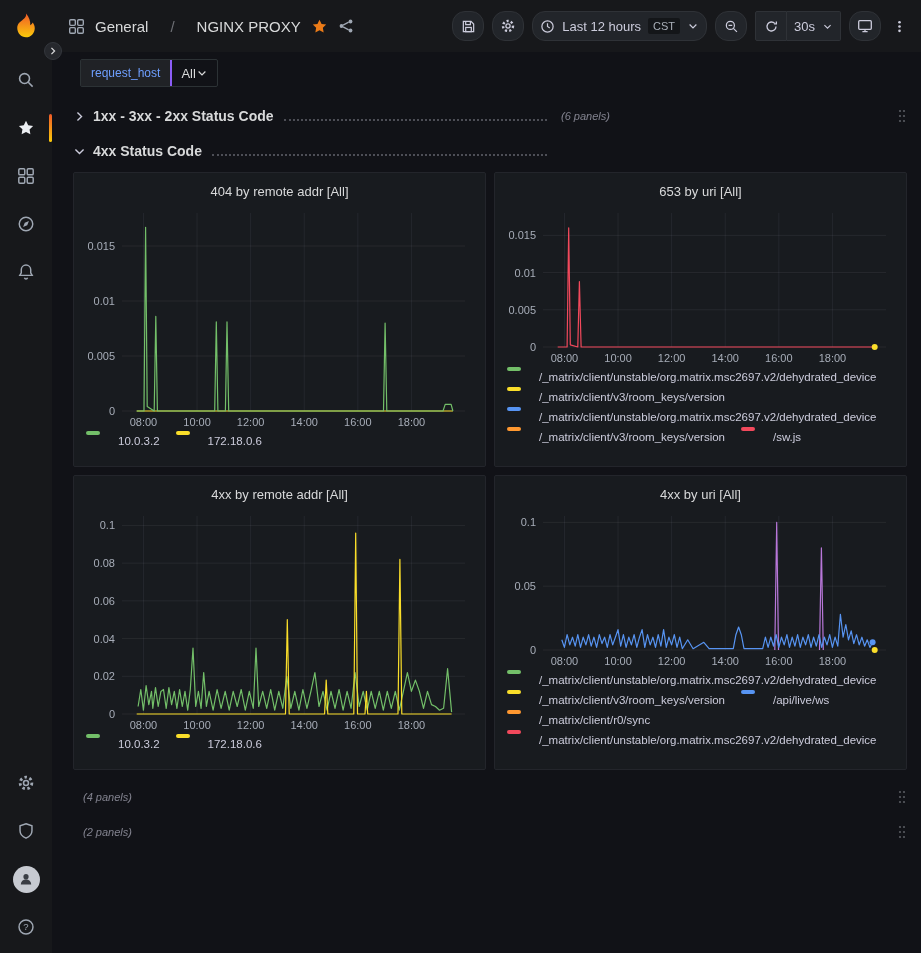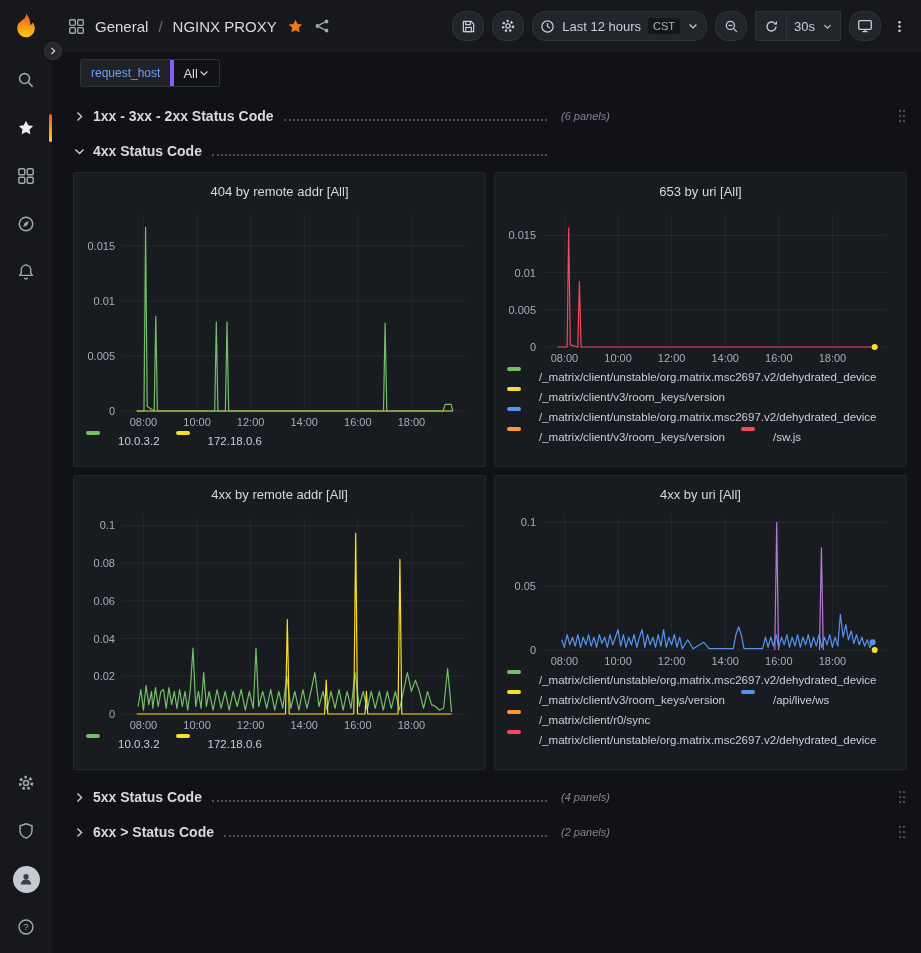--- a/index.html
+++ b/index.html
@@ -43,21 +43,21 @@
   
   .main { flex: 1; display: flex; flex-direction: column; min-width: 0; }
 
   .topnav {
     height: 52px; background: #17181b; flex: 0 0 52px;
     display: flex; align-items: center; justify-content: space-between;
     padding: 0 12px 0 16px;
   }
   .nav-left { display: flex; align-items: center; gap: 10px; }
   .nav-icon { color: #9fa7b3; display: inline-flex; align-items: center; cursor: pointer; }
-  .breadcrumb { display: flex; align-items: center; gap: 10px; }
+  .breadcrumb { display: flex; align-items: center; gap: 22px; }
   .crumb { color: #d8d9da; font-size: 15px; text-decoration: none; cursor: pointer; white-space: nowrap; }
   .crumb.strong { font-weight: 500; }
   .crumb-sep { color: #6e7076; font-size: 15px; }
   .star-gold { color: #eb7b18; }
 
   .nav-right { display: flex; align-items: center; gap: 8px; }
   .nav-btn {
     height: 30px; min-width: 32px; padding: 0 7px;
     background: #22252a; border: 1px solid #2f3237; border-radius: 13px;
     color: #ccccdc; display: inline-flex; align-items: center; justify-content: center; gap: 7px;
@@ -76,21 +76,21 @@
     background: #202226; color: #6e9fff; font-size: 12px; font-weight: 500;
     display: flex; align-items: center; padding: 0 10px; border-radius: 2px 0 0 2px; cursor: default;
   }
   .var-black {
     width: 228px; background: #000; border: 1px solid #2c3235; border-radius: 0 2px 2px 0;
     display: flex; align-items: center; justify-content: flex-end; padding: 0 8px; color: #ccccdc; cursor: pointer;
   }
   .var-group.bordered { border: 1px solid #2c3235; border-radius: 2px; }
   .var-label2 {
     background: #202226; color: #6e9fff; font-size: 12px; font-weight: 500;
-    display: flex; align-items: center; padding: 0 10px; border-right: 4px solid #8b5cf6; cursor: default;
+    display: flex; align-items: center; padding: 0 10px; border-right: 2px solid #8b5cf6; cursor: default;
   }
   .var-value { display: flex; align-items: center; padding: 0 9px; color: #d8d9da; font-size: 13px; cursor: pointer; }
 
   
   .content { flex: 1; overflow: hidden; padding: 8px 14px 0 21px; }
 
   .row-header { display: flex; align-items: center; height: 28px; margin-bottom: 7px; cursor: pointer; }
   .row-left { display: flex; align-items: center; flex: 0 0 478px; min-width: 0; }
   .row-caret { color: #ccccdc; display: inline-flex; flex: 0 0 auto; }
   .row-title { font-weight: 700; font-size: 14px; color: #d8d9da; margin: 0 10px 0 7px; white-space: nowrap; }
@@ -555,53 +555,35 @@
               <span class="lgd-item">
                 <span class="lgd-swatch" style="background: rgb(242, 73, 92);"></span>
                 <span class="lgd-label">/_matrix/client/unstable/org.matrix.msc2697.v2/dehydrated_device</span>
               </span>
             </div>
           </div>
       </section>
     </section>
 
     <div class="row-header">
-      <div class="row-left">
-        <span class="row-caret">
-            <svg viewBox="0 0 16 16" width="13" height="13">
-              <path d="M5.5 3L10.5 8 5.5 13" fill="none" stroke="currentColor" stroke-width="1.7"></path>
-            </svg>
-          </span>
-        <span class="row-title">5xx Status Code</span>
-        <span class="row-dots"></span>
-      </div>
       <span class="row-count">(4 panels)</span>
       <span class="row-spacer"></span>
       <span class="row-handle">
           <svg viewBox="0 0 10 16" width="10" height="16" fill="currentColor">
             <circle cx="3" cy="3" r="1.1"></circle>
             <circle cx="7" cy="3" r="1.1"></circle>
             <circle cx="3" cy="8" r="1.1"></circle>
             <circle cx="7" cy="8" r="1.1"></circle>
             <circle cx="3" cy="13" r="1.1"></circle>
             <circle cx="7" cy="13" r="1.1"></circle>
           </svg>
         </span>
     </div>
 
     <div class="row-header">
-      <div class="row-left">
-        <span class="row-caret">
-            <svg viewBox="0 0 16 16" width="13" height="13">
-              <path d="M5.5 3L10.5 8 5.5 13" fill="none" stroke="currentColor" stroke-width="1.7"></path>
-            </svg>
-          </span>
-        <span class="row-title">6xx &gt; Status Code</span>
-        <span class="row-dots"></span>
-      </div>
       <span class="row-count">(2 panels)</span>
       <span class="row-spacer"></span>
       <span class="row-handle">
           <svg viewBox="0 0 10 16" width="10" height="16" fill="currentColor">
             <circle cx="3" cy="3" r="1.1"></circle>
             <circle cx="7" cy="3" r="1.1"></circle>
             <circle cx="3" cy="8" r="1.1"></circle>
             <circle cx="7" cy="8" r="1.1"></circle>
             <circle cx="3" cy="13" r="1.1"></circle>
             <circle cx="7" cy="13" r="1.1"></circle>

